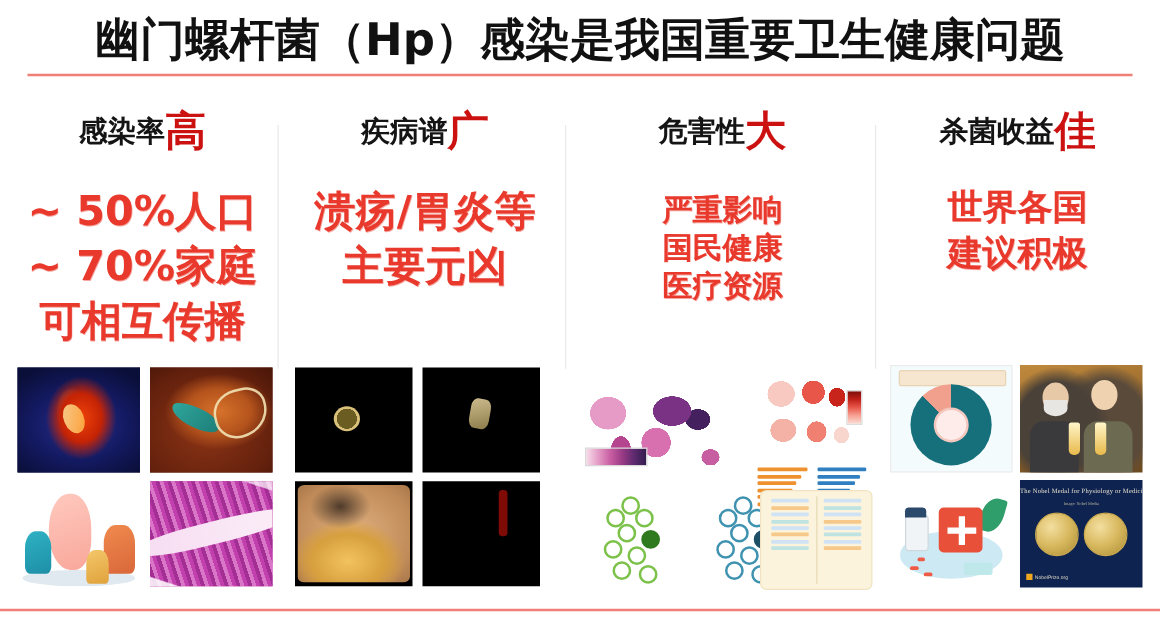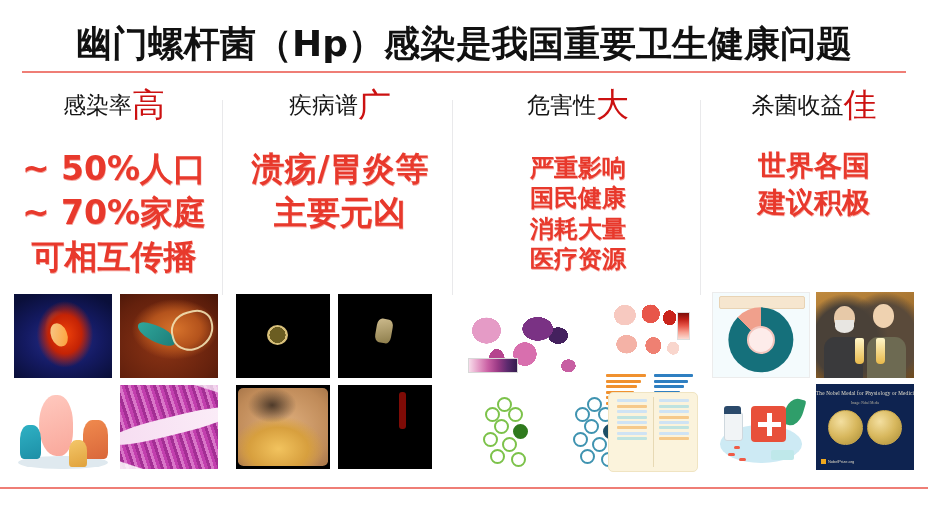--- a/index.html
+++ b/index.html
@@ -7,21 +7,21 @@
     width:928px;height:507px;
     background:#ffffff;
     font-family:"Liberation Sans","DejaVu Sans",sans-serif;
     overflow:hidden;
     position:relative;
   }
   .slide{position:relative;width:928px;height:507px;background:#fff;}
 
   
   .title-wrap{
-    position:absolute;left:0;top:16px;width:820px;height:60px;
+    position:absolute;left:0;top:4px;width:820px;height:60px;
   }
   .title{
     position:absolute;left:0;top:4px;width:928px;
     text-align:center;
     font-size:36px;font-weight:bold;letter-spacing:0px;
     color:#111111;
     font-family:"DejaVu Sans","Liberation Sans",sans-serif;
     white-space:nowrap;
   }
   .title-rule{
@@ -44,21 +44,21 @@
   .divider{
     position:absolute;top:38px;width:1px;height:195px;background:#e9e9eb;
   }
   .div-0{left:222px;}
   .div-1{left:452px;}
   .div-2{left:700px;}
 
   
   .chead{
     text-align:center;
-    font-size:23px;font-weight:normal;color:#141414;
+    font-size:23px;font-weight:bold;color:#141414;
     font-family:"DejaVu Sans","Liberation Sans",sans-serif;
     white-space:nowrap;
     line-height:1;
     margin-top:26px;
   }
   .chead .accent{
     color:#cc1111;
     font-size:33px;
     vertical-align:-3px;
   }
@@ -409,21 +409,20 @@
       </div>
     </div>
 
     <div class="col col-2">
       <div class="chead">
         <span>危害性</span><span class="accent">大</span>
       </div>
       <div class="cbody">
         <div class="line">严重影响</div>
         <div class="line">国民健康</div>
-        <div class="line">消耗大量</div>
         <div class="line">医疗资源</div>
       </div>
 
       <div class="imgrid grid-2">
         <div class="fig">
           <div class="panel map-world"></div>
           <div class="panel map-legend"></div>
           <div class="panel map-heat">
             <div class="panel heat-key"></div>
           </div>

